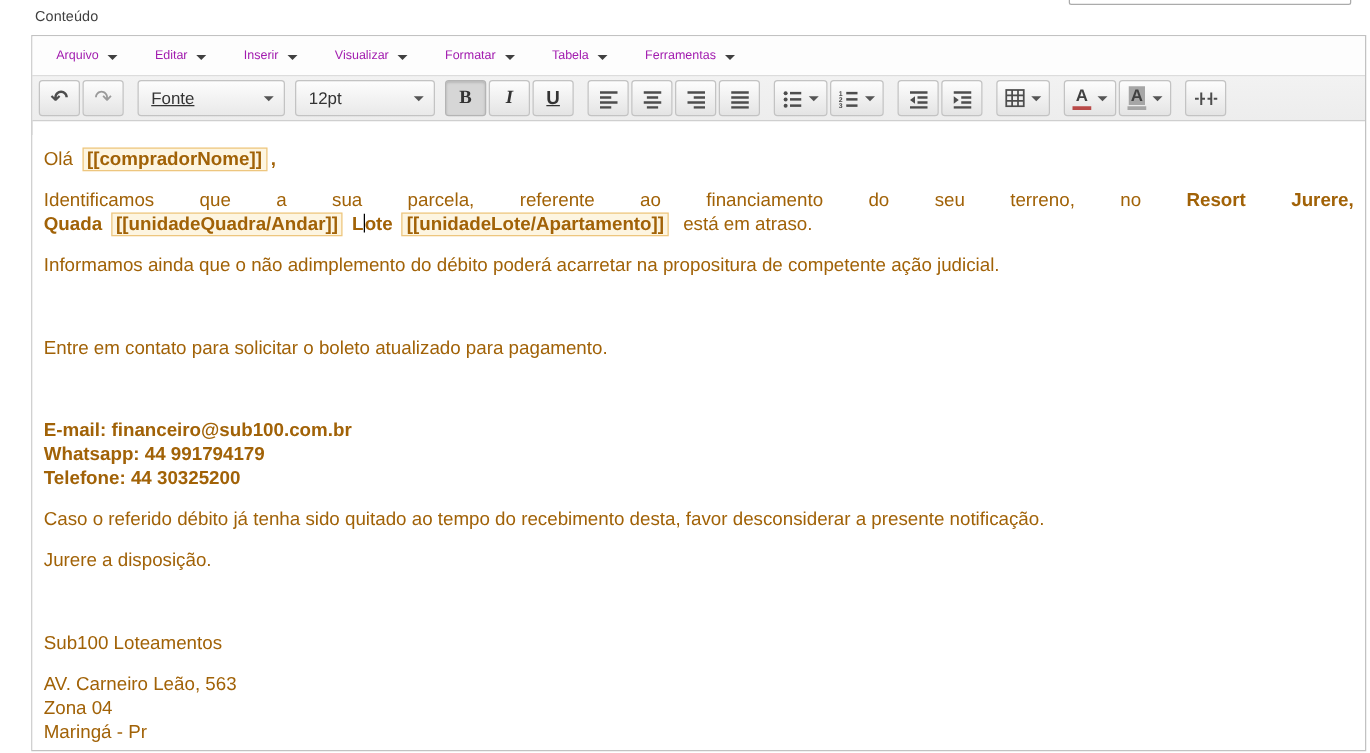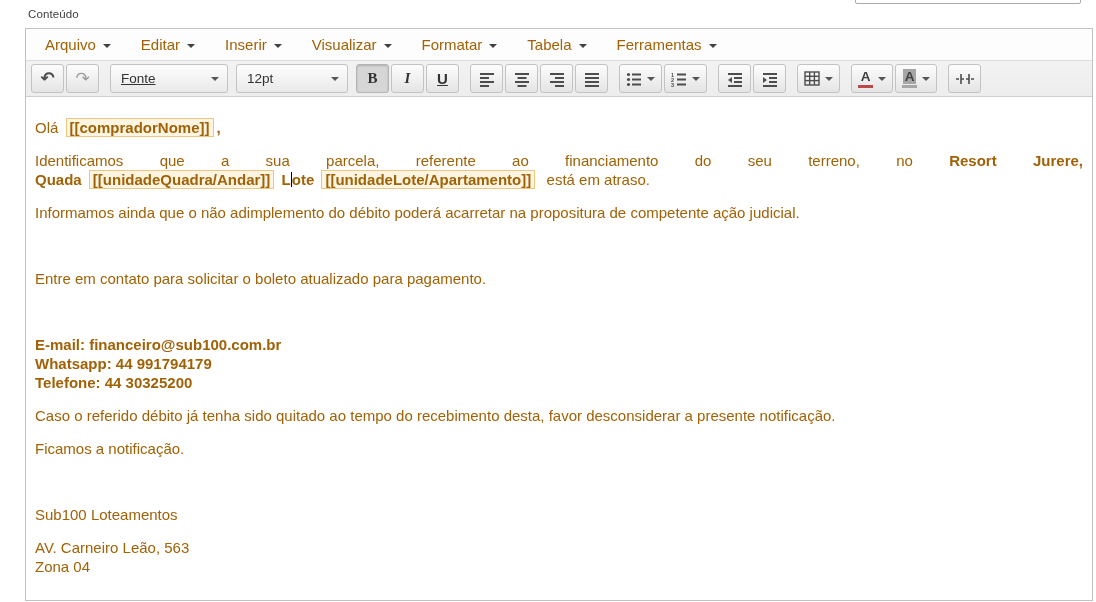--- a/index.html
+++ b/index.html
@@ -10,21 +10,21 @@
   .field-label { position: absolute; left: 28px; top: 8px; font-size: 11.5px; color: #3f3f3f; letter-spacing: .1px; }
 
   .cutoff-input { position: absolute; left: 855px; top: -28px; width: 226px; height: 32px;
     border: 1px solid #ababab; border-radius: 2px; background: #fff; }
 
   .editor { position: absolute; left: 25px; top: 28px; width: 1068px; height: 573px;
     border: 1px solid #c2c2c2; background: #fff; display: flex; flex-direction: column; }
 
   
   .menubar { height: 31px; background: #fdfdfd; display: flex; align-items: stretch; padding-left: 4px; flex: 0 0 auto; }
-  .menu-item { display: flex; align-items: center; gap: 7px; padding: 0 15px; font-size: 15px; color: #a16207; cursor: default; }
+  .menu-item { display: flex; align-items: center; gap: 7px; padding: 0 15px; font-size: 10px; color: #a21caf; cursor: default; }
   .mcaret { width: 0; height: 0; border-left: 4px solid transparent; border-right: 4px solid transparent; border-top: 4px solid #404040; margin-top: 2px; }
 
   
   .toolbar { flex: 0 0 auto; background: linear-gradient(#f2f2f2, #ededed); border-top: 1px solid #dcdcdc;
     border-bottom: 1px solid #cfcfcf; padding: 3px 5px; display: flex; align-items: center; }
   .tgroup { display: flex; align-items: center; margin-right: 9px; }
   .tbtn { height: 29px; min-width: 33px; padding: 0 6px; margin-right: 2px; border: 1px solid #c3c3c3; border-radius: 3px;
     background: linear-gradient(#fdfdfd, #e4e4e4); display: flex; align-items: center; justify-content: center; gap: 5px;
     color: #4d4d4d; cursor: default; }
   .tbtn.active { background: #d6d6d6; box-shadow: inset 0 1px 2px rgba(0,0,0,.18); border-color: #b4b4b4; }
@@ -314,28 +314,29 @@
         </div>
         <div class="para">
           <div class="line"><span class="b">E-mail: financeiro@sub100.com.br</span></div>
           <div class="line"><span class="b">Whatsapp: 44 991794179</span></div>
           <div class="line"><span class="b">Telefone: 44 30325200</span></div>
         </div>
         <div class="para">
           <div class="line"><span>Caso o referido débito já tenha sido quitado ao tempo do recebimento desta, favor desconsiderar a presente notificação.</span></div>
         </div>
         <div class="para">
-          <div class="line"><span>Ficamos a notificação.</span></div>
+          <div class="line"><span>Jurere a disposição.</span></div>
         </div>
         <div class="para">
           <div class="line">&nbsp;</div>
         </div>
         <div class="para">
           <div class="line"><span>Sub100 Loteamentos</span></div>
         </div>
         <div class="para">
           <div class="line"><span>AV. Carneiro Leão, 563</span></div>
           <div class="line"><span>Zona 04</span></div>
+          <div class="line"><span>Maringá - Pr</span></div>
         </div>
       </div>
 
   </div>
 </div>
 
 </body></html>

